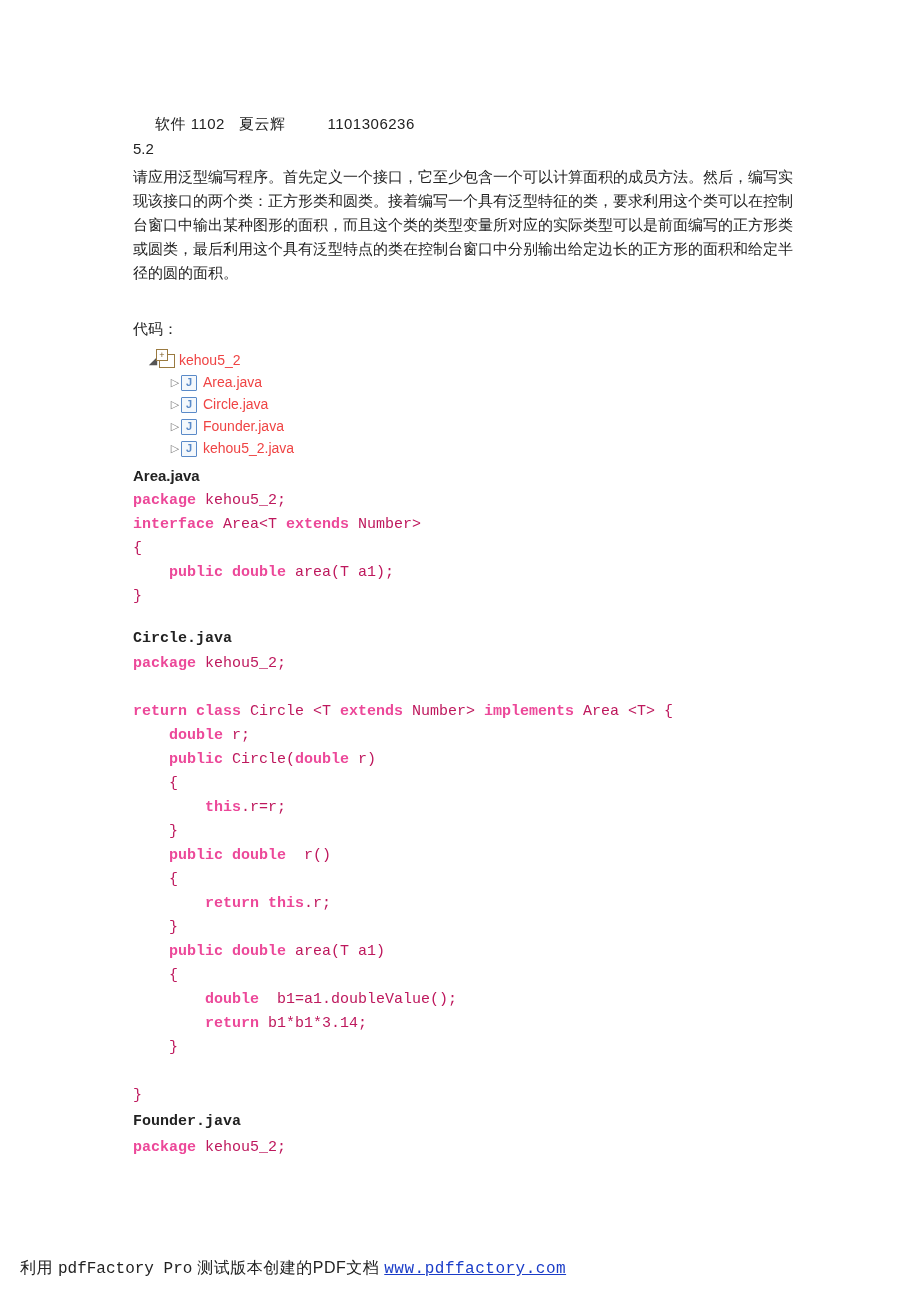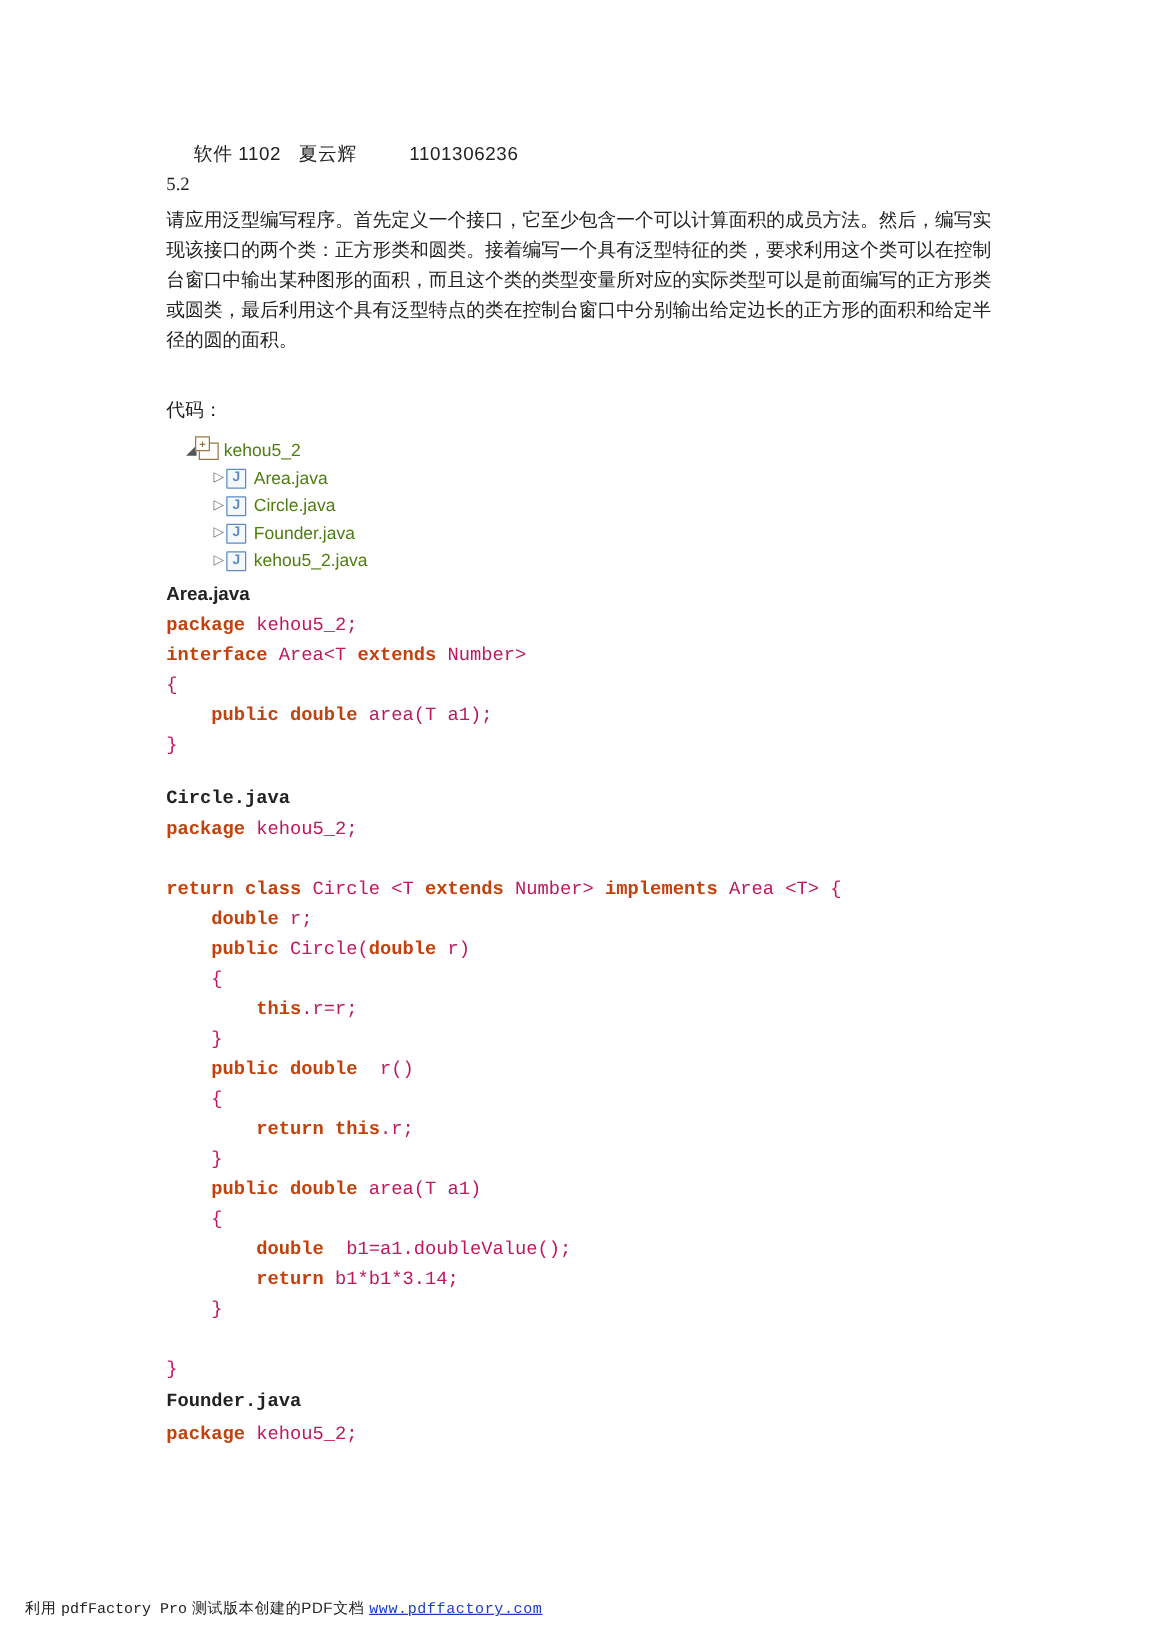--- a/index.html
+++ b/index.html
@@ -11,21 +11,21 @@
     width: 920px;
     min-height: 1302px;
     box-sizing: border-box;
     padding: 112px 0 0 133px;
     position: relative;
     line-height: 1.55;
   }
   .hdr { font-size: 15px; letter-spacing: 0.5px; margin-left: 22px; }
   .hdr .gap1 { display:inline-block; width:14px; }
   .hdr .gap2 { display:inline-block; width:42px; }
-  .sec { font-size: 15px; margin-top: 2px; font-family: Liberation Serif, serif; }
+  .sec { font-size: 15px; margin-top: 2px; }
   .para { width: 660px; margin-top: 4px; line-height: 1.6; text-align: justify; }
   .label { margin-top: 32px; }
   .tree { margin: 10px 0 2px 14px; font-family: "Segoe UI", Tahoma, sans-serif; font-size: 14px; }
   .tree-row { display: flex; align-items: center; height: 22px; }
   .tree-arrow { width: 12px; color: #777; font-size: 11px; text-align:center; }
   .tree-arrow.open { color: #555; }
   .tree-indent { width: 22px; }
   .pkg-ic {
     width: 16px; height: 14px; margin-right: 4px;
     position: relative; flex: none;
@@ -39,39 +39,39 @@
     font-size:9px; line-height:10px; text-align:center; color:#7a5a20;
     background:#fff; border:1px solid #9a7a40;
   }
   .j-ic {
     width: 16px; height: 16px; margin-right: 6px; flex:none;
     border: 1px solid #5a8ac8; border-radius:1px;
     display:flex; align-items:center; justify-content:center;
     font-size: 11px; font-weight: bold; color:#5a8ac8;
     box-sizing:border-box; background:#f4f8fc;
   }
-  .tree-lbl { color: #4d7c0f; }
+  .tree-lbl { color: #ef4444; }
   .filehdr { font-weight: bold; font-size: 15px; margin-top: 4px; }
 
   .code {
     font-family: "Courier New", monospace;
     font-size: 15px;
     line-height: 1.6;
     white-space: pre;
     margin-top: 2px;
   }
-  .kw { color: #c2410c; font-weight: bold; }
+  .kw { color: #ec4899; font-weight: bold; }
   .pl { color: #be185d; }
   .filehdr2 { font-family: "Courier New", monospace; font-weight: bold; font-size: 15px; margin-top: 2px; }
 
   .footer {
     position: absolute;
     left: 20px;
-    bottom: 5px;
-    font-size: 12px;
+    bottom: 20px;
+    font-size: 16px;
     letter-spacing: 0.5px;
   }
   .footer .mono { font-family: "Courier New", monospace; letter-spacing: 0; }
   .footer .lnk { color: #1a3cc8; text-decoration: underline; font-family: "Courier New", monospace; }
 </style>
 </head>
 <body>
 
 <div class="hdr">
   <span>软件 1102</span><span class="gap1"></span><span>夏云辉</span><span class="gap2"></span><span>1101306236</span>

